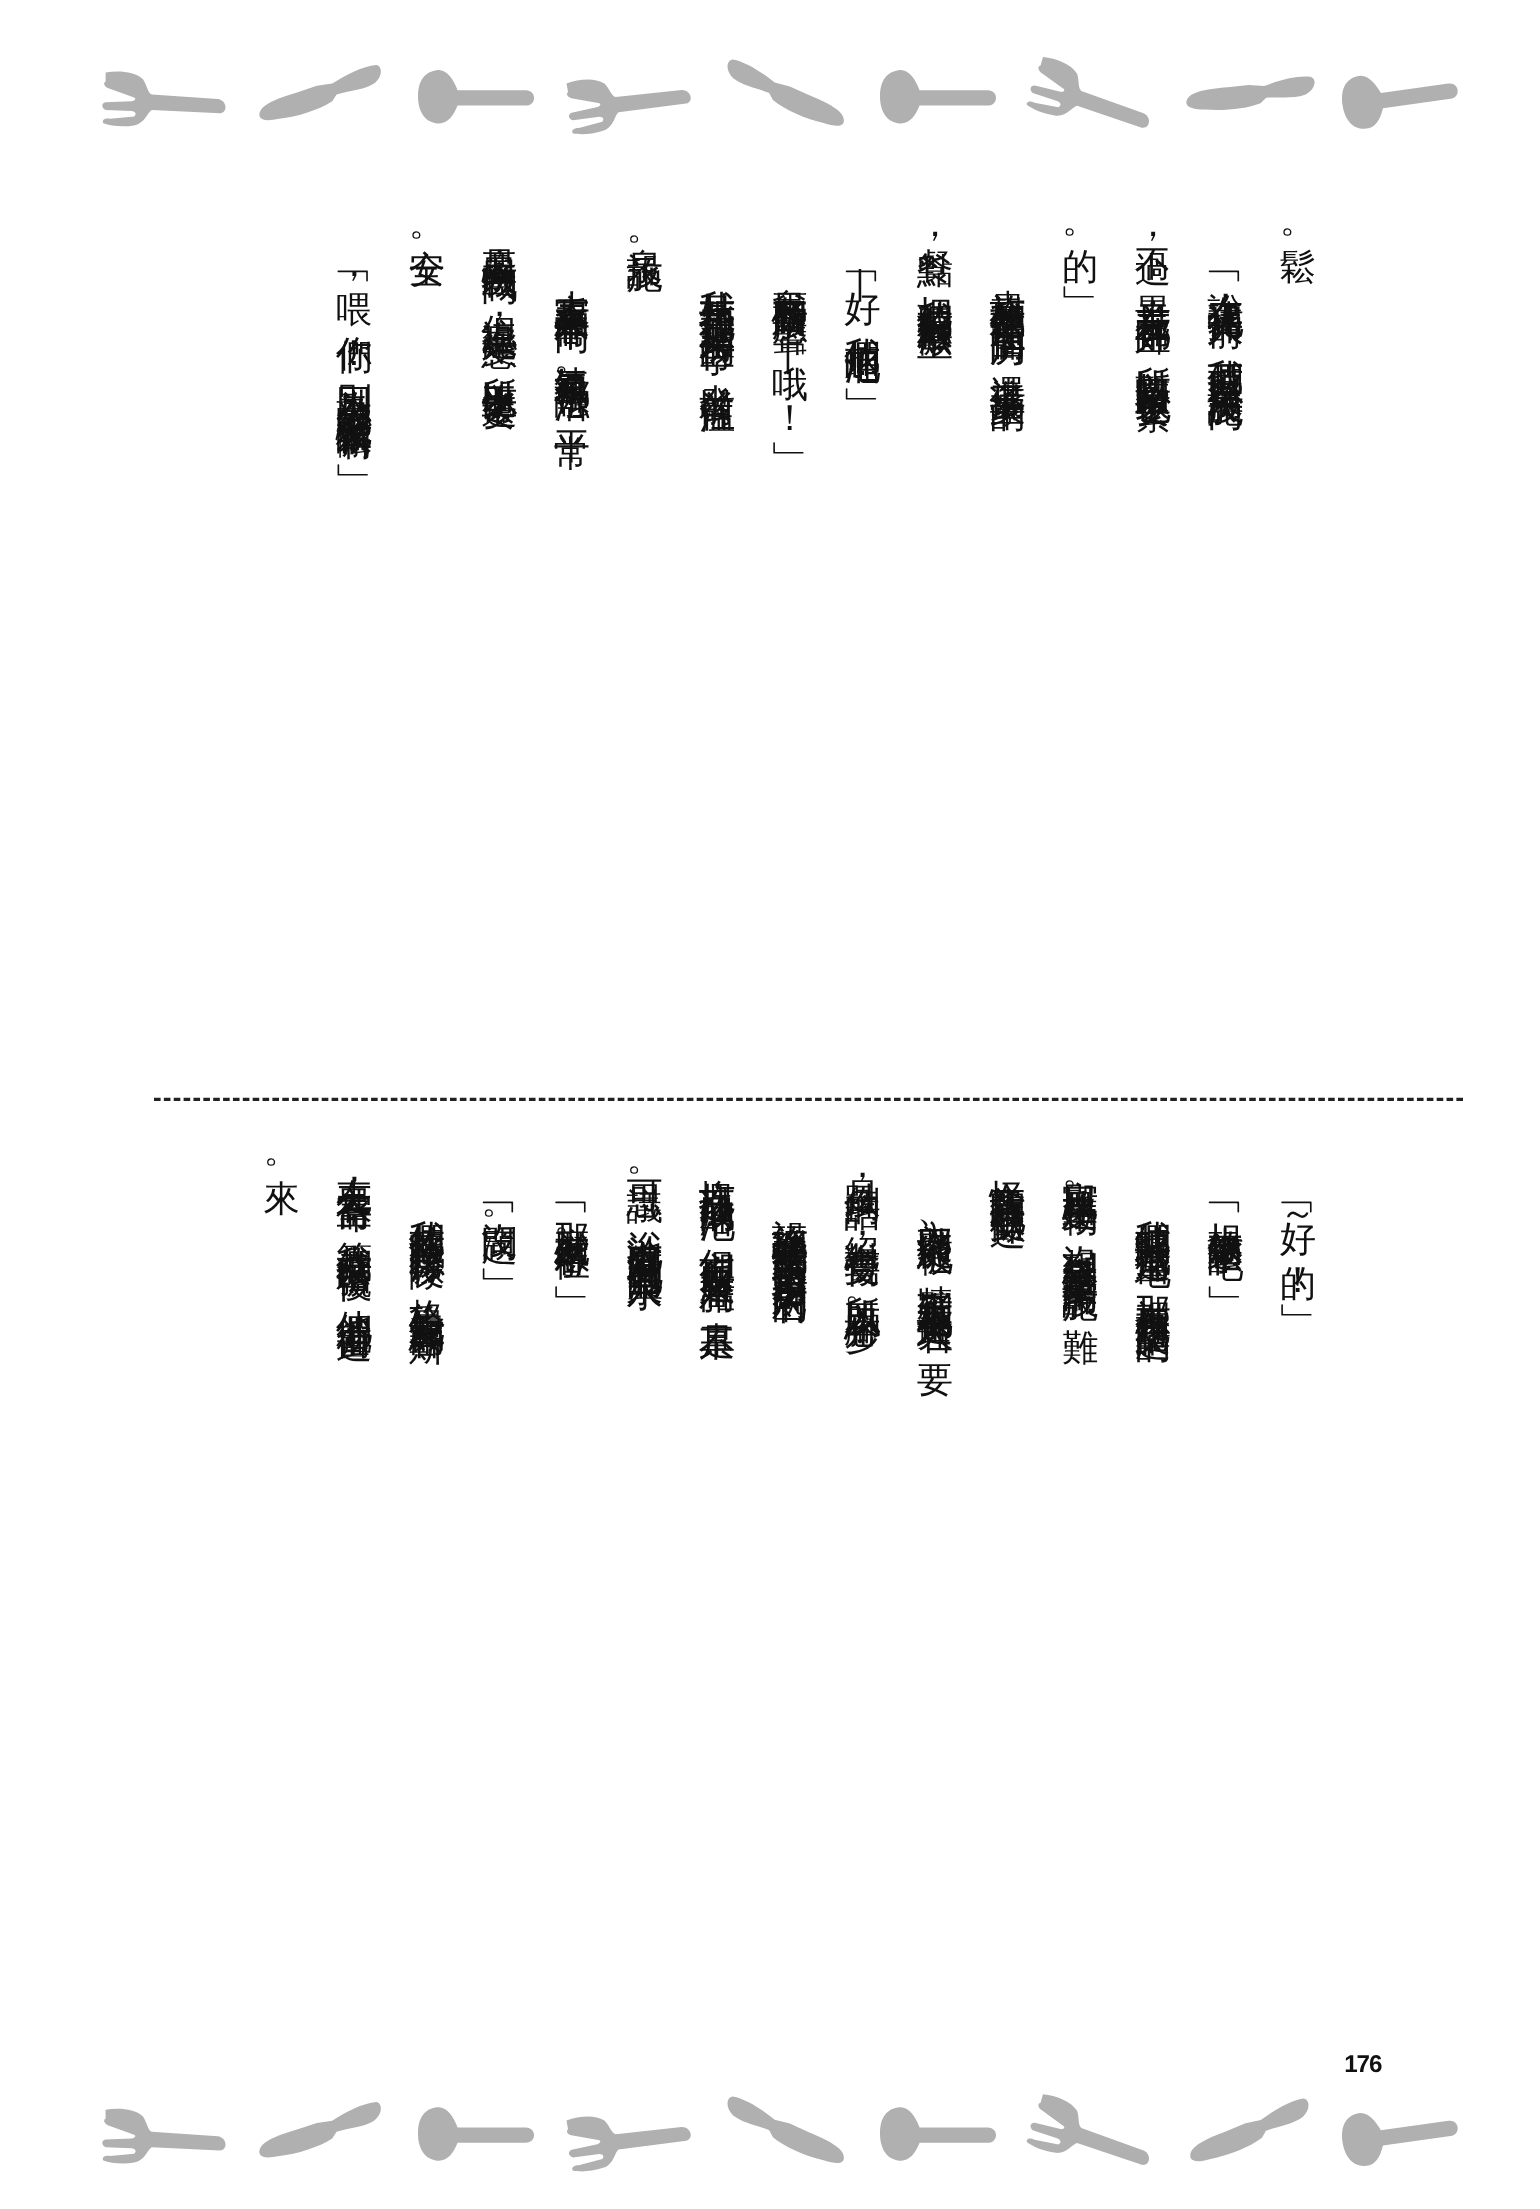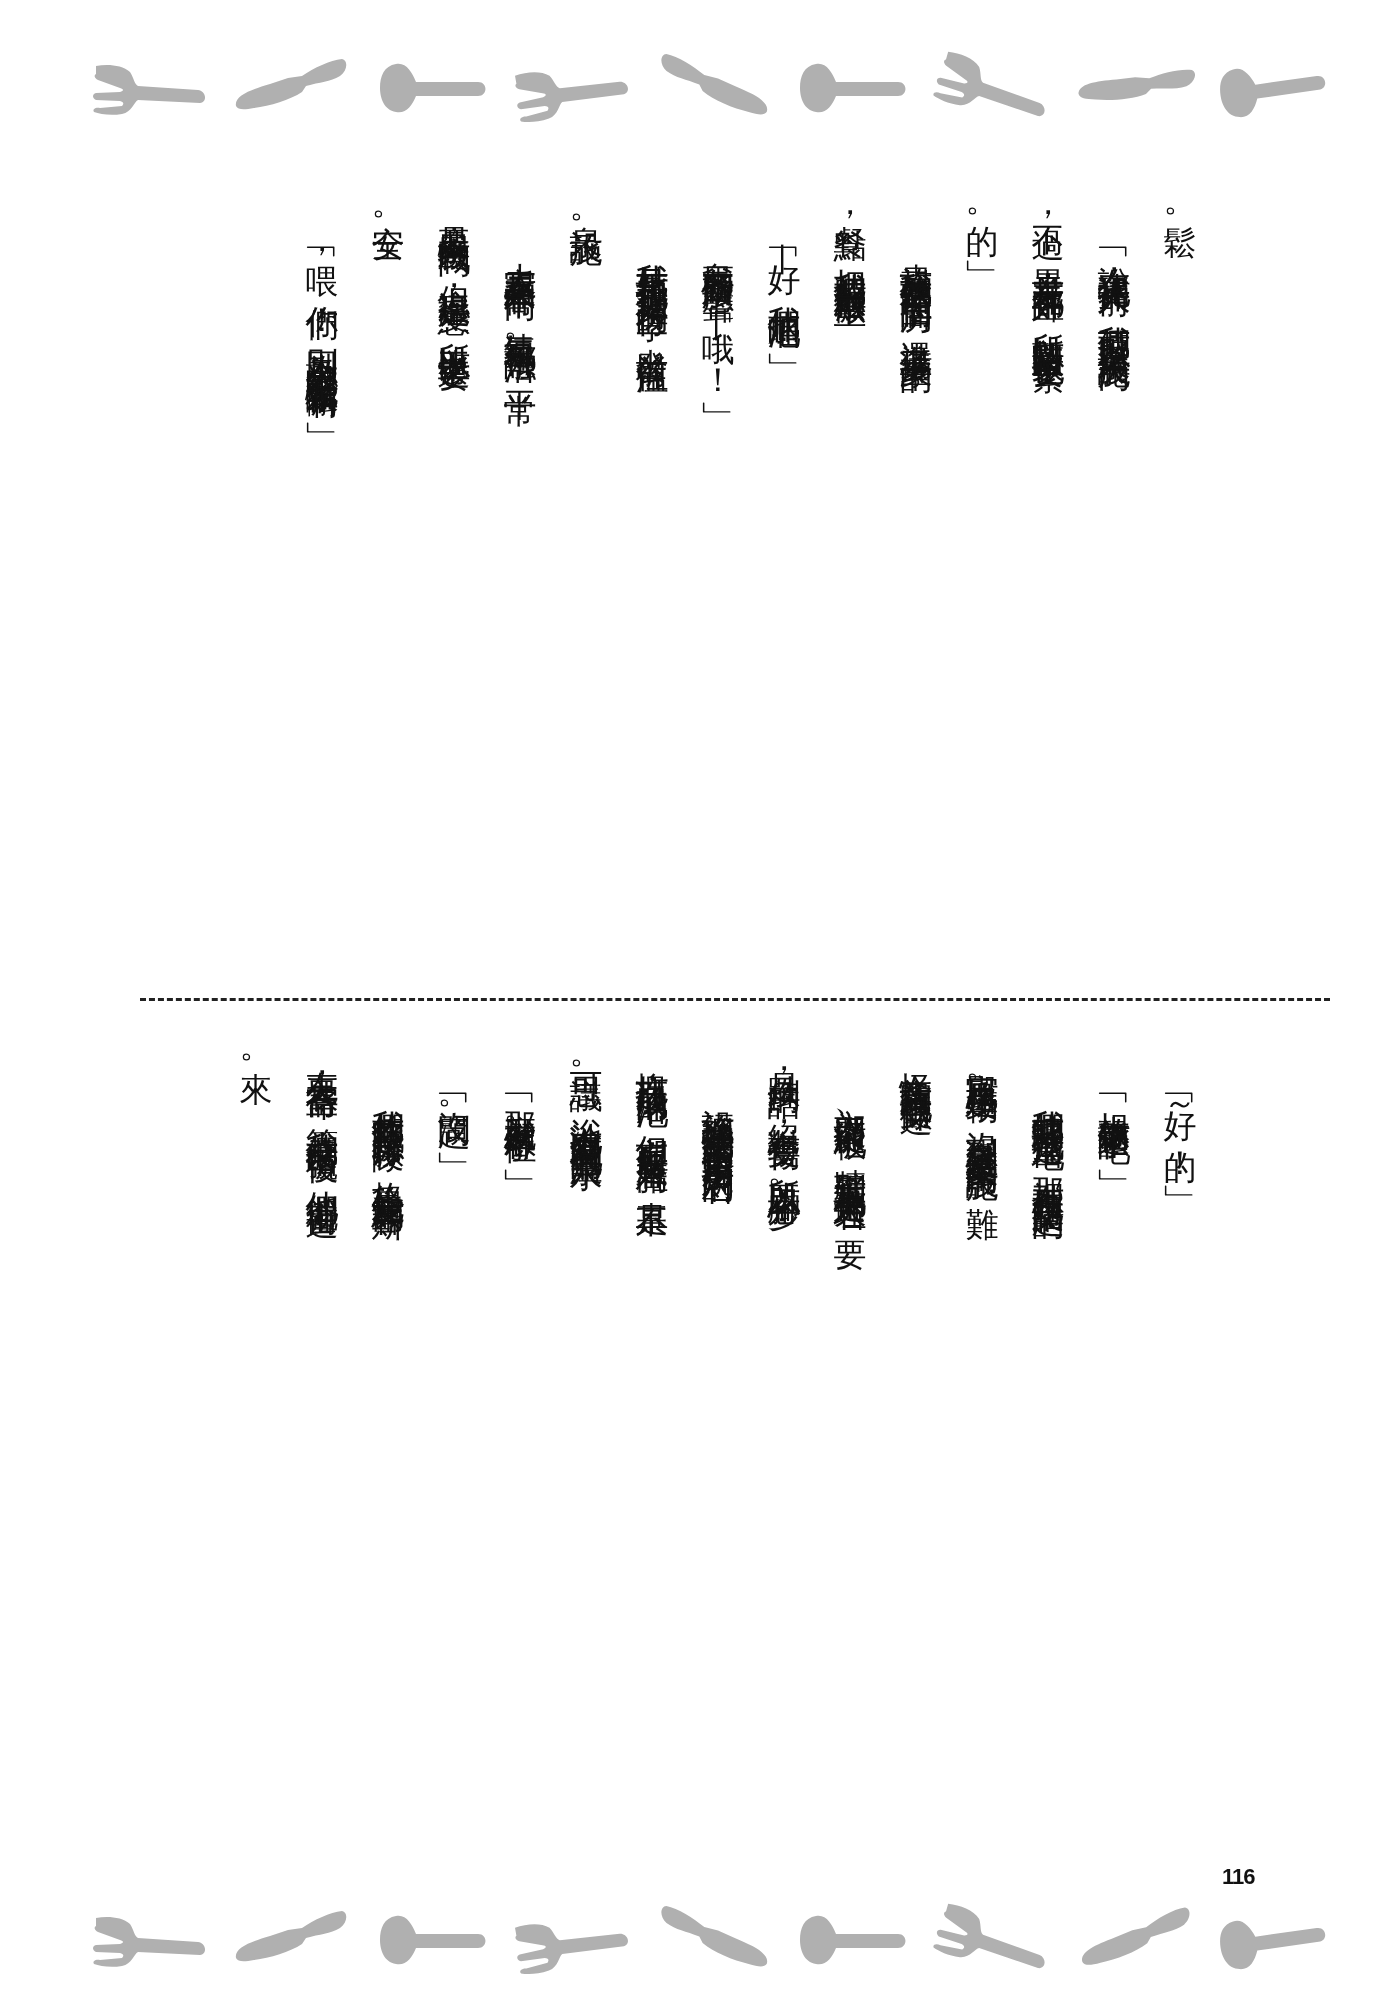--- a/index.html
+++ b/index.html
@@ -95,21 +95,21 @@
   <div class="column lower" style="left:698px">　設施經理帶我們來到的露天浴場是用不規則的石</div>
   <div class="column lower" style="left:632px">塊打造而成的浴池，但卻反而看起來高雅，真是不</div>
   <div class="column lower" style="left:566px">可思議。浴池內有滿滿乳白色的溫泉水。</div>
   <div class="column lower" style="left:500px">　「那麼就麻煩各位了。」</div>
   <div class="column lower" style="left:434px">　「沒問題。」</div>
   <div class="column lower" style="left:368px">　我們的作戰是路德汀隊長、格魯先生和烏爾各斯</div>
   <div class="column lower" style="left:302px">在更衣室待命，等我們發出信號後，他們就會衝進</div>
   <div class="column lower" style="left:236px">來。</div>
 </div>
 
-<div class="page-number">116</div>
+<div class="page-number">176</div>
 
 <div class="utensil-row bottom" style="color:#b0b0b0">
   <span class="utensil" style="left:88px"><svg viewBox="0 0 125 60">
         <use href="#g-fork"></use>
       </svg></span>
   <span class="utensil" style="left:230px"><svg viewBox="0 0 125 60">
         <use href="#g-knife"></use>
       </svg></span>
   <span class="utensil" style="left:372px"><svg viewBox="0 0 125 60">
         <use href="#g-spoon"></use>

